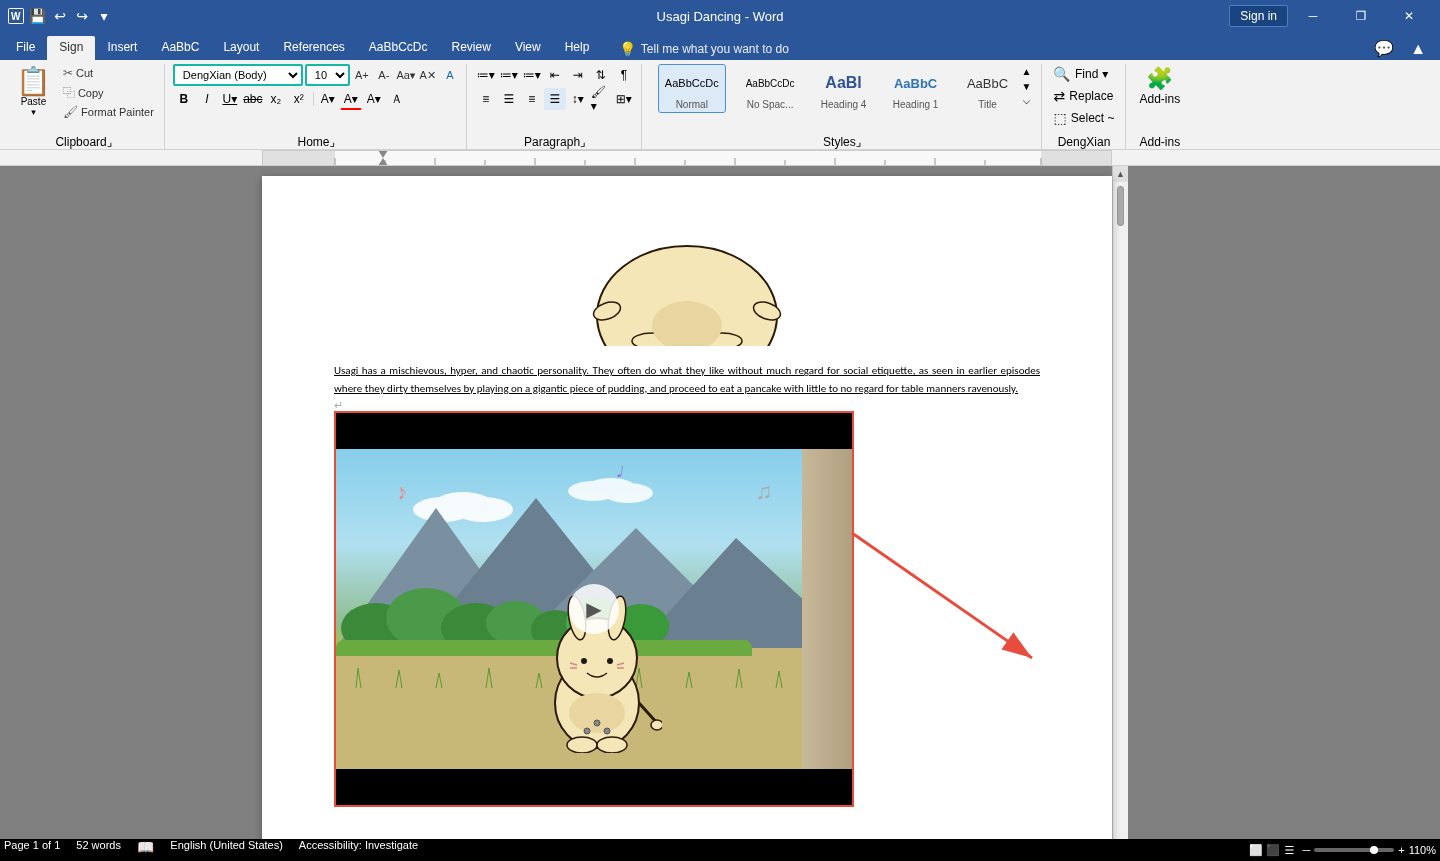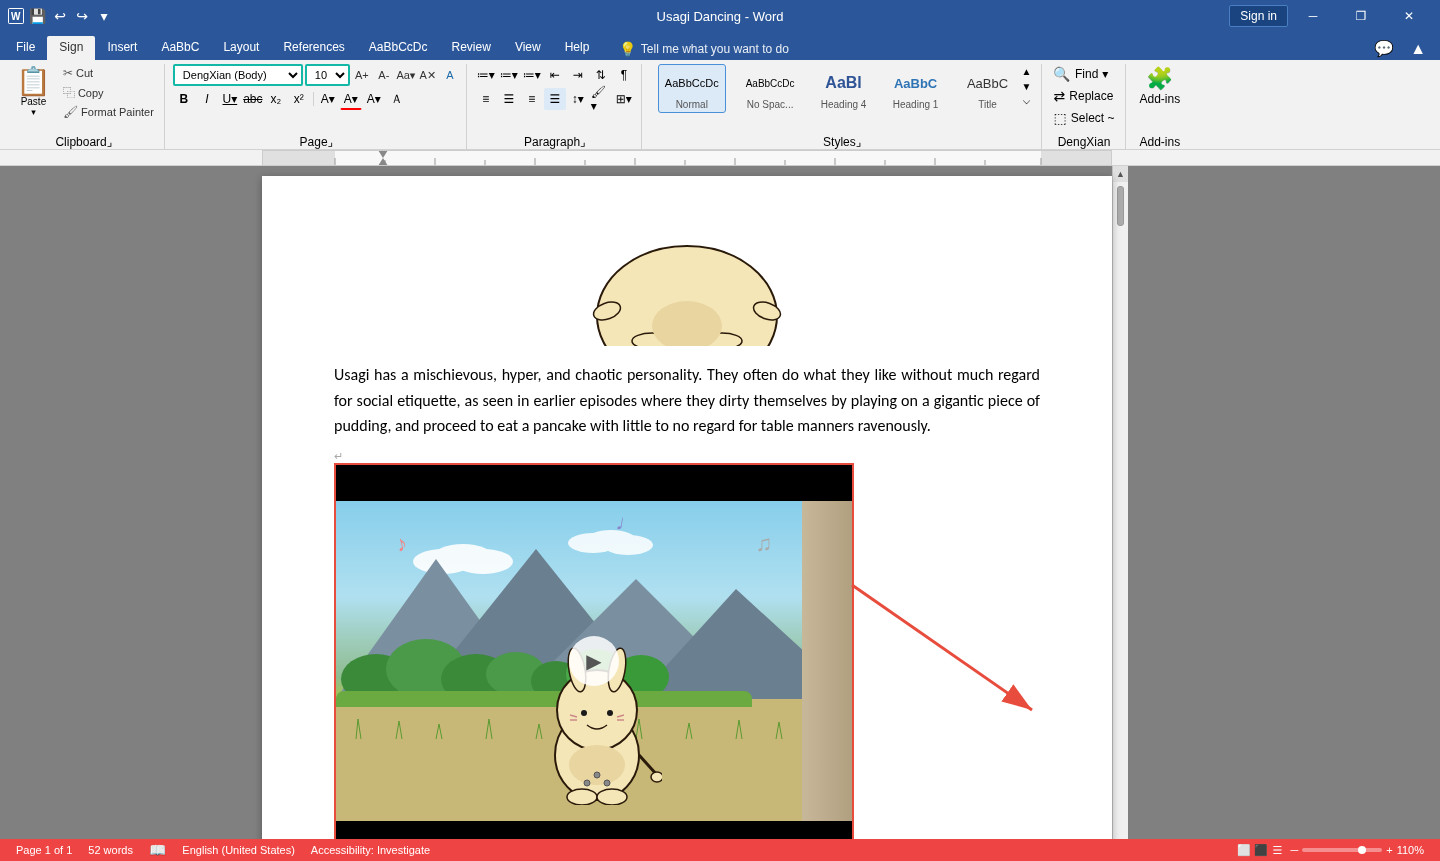--- a/index.html
+++ b/index.html
@@ -105,24 +105,23 @@
     
     .editing-btn { display: flex; flex-direction: column; align-items: center; padding: 2px 6px; cursor: pointer; border-radius: 3px; }
 
     
     .status-bar {
       position: absolute;
       bottom: 0;
       left: 0;
       right: 0;
       height: 22px;
-      background: #ef4444;
-      display: flex;
-      align-items: center;
-      padding: 0 16px;
+      background: #000000;
+      display: flex;
+      padding: 0 4px;
       color: white;
       font-size: 11px;
       gap: 16px;
     }
     .status-right { margin-left: auto; display: flex; align-items: center; gap: 8px; }
     .zoom-control { display: flex; align-items: center; gap: 4px; }
     .zoom-slider { width: 80px; height: 4px; background: rgba(255,255,255,0.4); border-radius: 2px; position: relative; }
     .zoom-slider-thumb { position: absolute; width: 8px; height: 8px; background: white; border-radius: 50%; top: -2px; left: 70%; }
     .view-icons { display: flex; gap: 4px; }
 
@@ -151,26 +150,27 @@
     .scrollbar-btn { height: 16px; display: flex; align-items: center; justify-content: center; font-size: 9px; color: #555; background: #e0e0e0; cursor: pointer; }
 
     
     .doc-image-top {
       display: flex;
       justify-content: center;
       margin-bottom: 16px;
     }
 
     .doc-paragraph {
-      font-size: 16px;
+      font-size: 11px;
       line-height: 1.6;
       color: #000;
       text-align: justify;
-      margin-bottom: 12px;
+      margin-bottom: 2px;
       font-family: 'DengXian', 'Calibri', Arial, sans-serif;
+      text-decoration: underline;
     }
 
     
     .video-frame {
       border: 2px solid #e74c3c;
       width: 520px;
       position: relative;
       background: #000;
     }
     .video-black-bar { height: 36px; background: #000; width: 100%; }
@@ -405,21 +405,21 @@
           <div class="format-btn">x²</div>
           <div class="separator"></div>
           <div class="format-btn">A▾</div>
           <div class="format-btn" style="border-bottom:2px solid red;">A▾</div>
           <div class="format-btn">A▾</div>
           <div class="format-btn">Ａ</div>
         </div>
       </div>
     </div>
     <div class="ribbon-group-label-row">
-      <span>Page</span>
+      <span>Home</span>
       <span>⌟</span>
     </div>
   </div>
 
   <div class="ribbon-group">
     <div class="ribbon-group-content">
       <div style="display:flex;flex-direction:column;gap:2px;">
         <div class="para-row">
           <div class="para-btn">≔▾</div>
           <div class="para-btn">≔▾</div>

